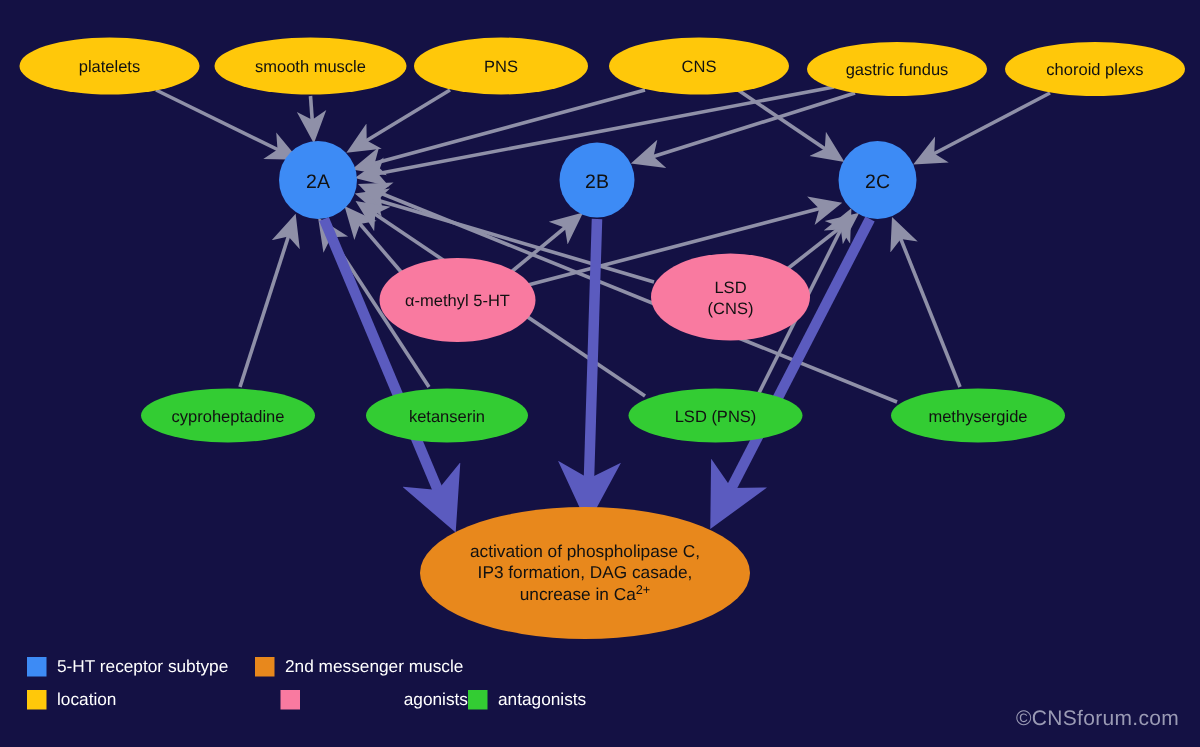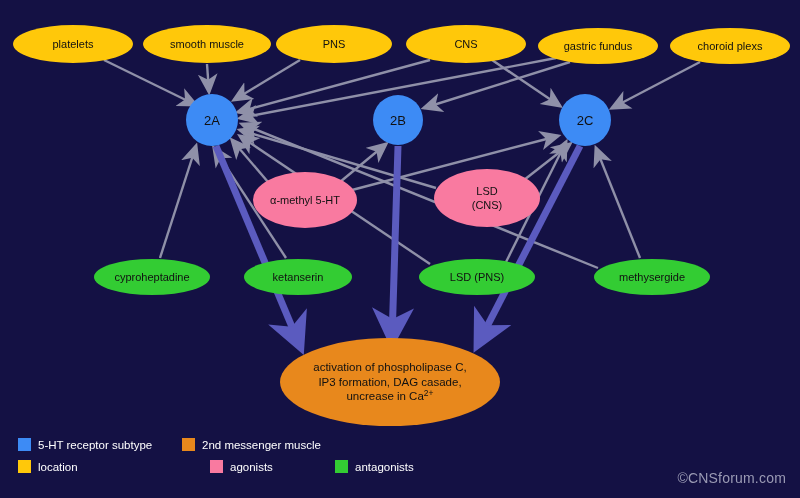--- a/index.html
+++ b/index.html
@@ -117,35 +117,35 @@
         </g>
         <g>
           <circle cx="585" cy="120" r="26" fill="#3d8bf5"></circle>
           <text x="585" y="125" text-anchor="middle" fill="#111111" font-size="13" font-family="&quot;Liberation Sans&quot;, sans-serif"><tspan x="585" dy="0">2C</tspan></text>
         </g>
       </g>
   </svg>
 
   <div class="legend">
     <div class="legend-row">
-      <span class="legend-item" style="width:164px;">
+      <span class="legend-item" style="width:152px;">
         <span class="swatch" style="background:#3d8bf5;"></span>
         <span class="legend-text">5-HT receptor subtype</span>
       </span>
       <span class="legend-item">
         <span class="swatch" style="background:#e8881c;"></span>
         <span class="legend-text">2nd messenger muscle</span>
       </span>
     </div>
     <div class="legend-row">
-      <span class="legend-item" style="width:192px;">
+      <span class="legend-item" style="width:169px;">
         <span class="swatch" style="background:#ffc80a;"></span>
         <span class="legend-text">location</span>
       </span>
-      <span class="legend-item" style="width:125px;">
+      <span class="legend-item" style="width:125px;justify-content:space-between;">
         <span class="swatch" style="background:#f97aa0;"></span>
         <span class="legend-text">agonists</span>
       </span>
       <span class="legend-item">
         <span class="swatch" style="background:#33cc33;"></span>
         <span class="legend-text">antagonists</span>
       </span>
     </div>
   </div>
 

